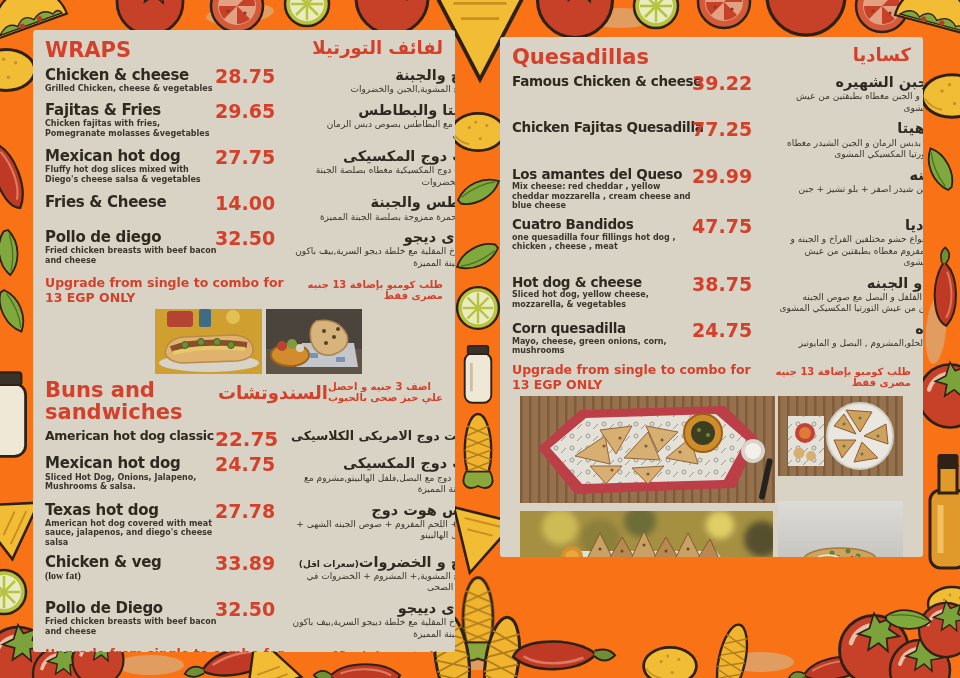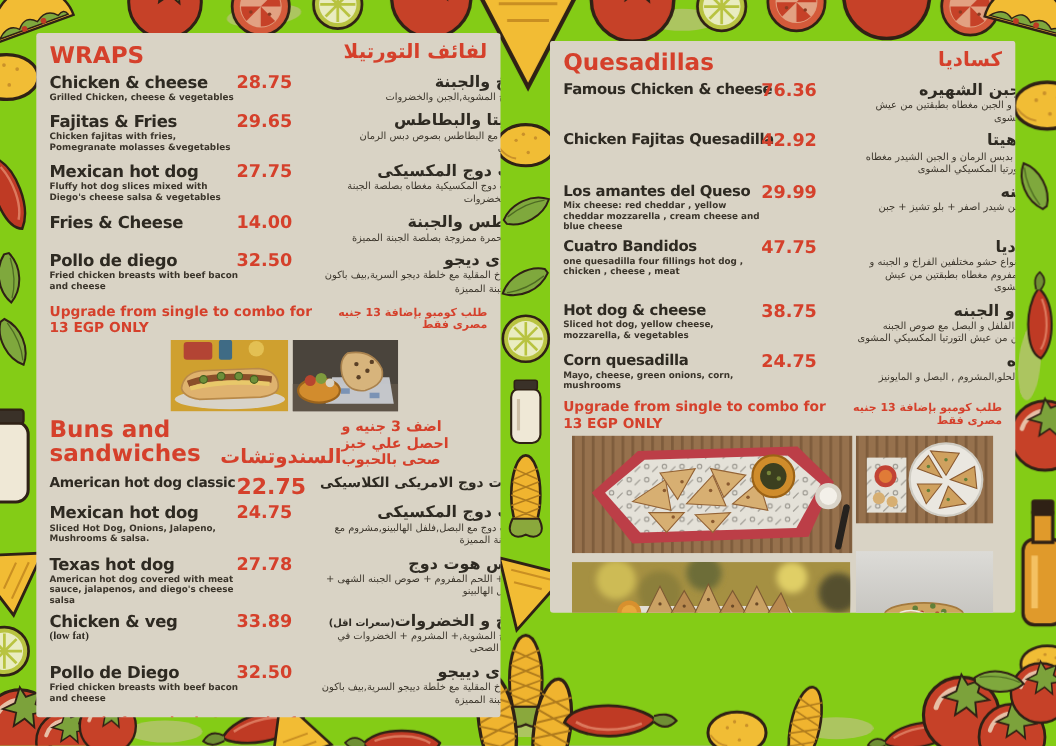--- a/index.html
+++ b/index.html
@@ -1,43 +1,43 @@
 <!DOCTYPE html>
 <html><head>
 <meta charset="utf-8">
 <style>
   html,body{margin:0;padding:0;background:#b9b2a0;}
   .stage{
     position:relative;width:960px;height:678px;overflow:hidden;
-    background:#84cc16;
+    background:#f97316;
     font-family:"DejaVu Sans",sans-serif;
     --red:#d5402b; --dark:#2e2a22; --mid:#3b352b;
   }
   .bg{position:absolute;inset:0;}
   .panel{
     position:absolute;background:#d9d3c5;border-radius:3px;
     padding:8px 12px;box-sizing:border-box;overflow:hidden;
   }
   #left-panel{left:33px;top:30px;width:422px;height:622px;}
   #right-panel{left:500px;top:37px;width:423px;height:520px;}
 
   .sec-head{display:flex;justify-content:space-between;align-items:flex-start;margin:1px 0 6px;}
   .h-en{color:var(--red);font-weight:bold;font-size:21px;line-height:1.05;}
   .h-ar{color:var(--red);font-weight:bold;font-size:18px;line-height:1.05;}
   .h-ar-col{display:flex;align-items:flex-end;}
-  .note-small-ar{color:var(--red);font-weight:bold;font-size:13px;margin-top:2px;}
+  .note-small-ar{color:var(--red);font-weight:bold;font-size:10px;margin-top:2px;}
 
   .item{display:grid;grid-template-columns:minmax(166px,max-content) 72px 1fr;column-gap:4px;margin-bottom:6px;align-items:start;}
   #right-panel .item{grid-template-columns:minmax(176px,max-content) 82px 1fr;}
   .name-en{font-weight:bold;font-size:15px;letter-spacing:-0.3px;color:var(--dark);line-height:1.08;white-space:nowrap;}
   #right-panel .name-en{font-size:13.5px;}
   .name-sub{font-weight:bold;font-size:10px;color:var(--dark);line-height:1.1;font-family:Liberation Serif, serif;}
   .desc-en{font-weight:bold;font-size:8px;color:var(--mid);line-height:1.2;margin-top:1px;width:172px;white-space:normal;}
   #right-panel .desc-en{width:186px;}
-  .price{font-weight:bold;font-size:16px;color:var(--red);line-height:1.0;}
+  .price{font-weight:bold;font-size:19px;color:var(--red);line-height:1.0;}
   .ar{direction:rtl;text-align:right;}
   .name-ar{font-weight:bold;font-size:14.5px;color:var(--dark);line-height:1.12;white-space:nowrap;}
   .ar-sub{font-weight:bold;font-size:9px;}
   .desc-ar{font-size:9px;color:var(--mid);line-height:1.28;margin-top:1px;width:205px;margin-left:auto;margin-right:0;}
   #right-panel .desc-ar{width:225px;}
   .item.compact .name-en{font-size:12.5px;}
   .item.compact .name-ar{font-size:12.5px;}
   .item.compact .price{font-size:20px;}
 
   .note-row{display:flex;justify-content:space-between;align-items:center;color:var(--red);font-weight:bold;margin:2px 0 4px;}
@@ -403,31 +403,31 @@
   <section class="panel" id="right-panel">
     <div class="sec-head">
       <span class="h-en">Quesadillas</span>
       <span class="h-ar">كساديا</span>
     </div>
     <div class="items">
         <div class="item">
           <div class="en">
             <div class="name-en">Famous Chicken &amp; cheese</div>
           </div>
-          <div class="price">76.36</div>
+          <div class="price">39.22</div>
           <div class="ar" dir="rtl">
             <div class="name-ar">الفراخ و الجبن الشهيره</div>
             <div class="desc-ar">صدور الفراخ المشويه و الجبن مغطاه بطبقتين من عيش التورتيا المكسيكي المشوى</div>
           </div>
         </div>
         <div class="item">
           <div class="en">
             <div class="name-en">Chicken Fajitas Quesadilla</div>
           </div>
-          <div class="price">42.92</div>
+          <div class="price">77.25</div>
           <div class="ar" dir="rtl">
             <div class="name-ar">كساديا الفاهيتا</div>
             <div class="desc-ar">فاهيتا الفراخ المشويه بدبس الرمان و الجبن الشيدر مغطاه بطبقتين من عيش التورتيا المكسيكي المشوى</div>
           </div>
         </div>
         <div class="item">
           <div class="en">
             <div class="name-en">Los amantes del Queso</div>
             <div class="desc-en">Mix cheese: red cheddar , yellow cheddar mozzarella , cream cheese and blue cheese</div>
           </div>

